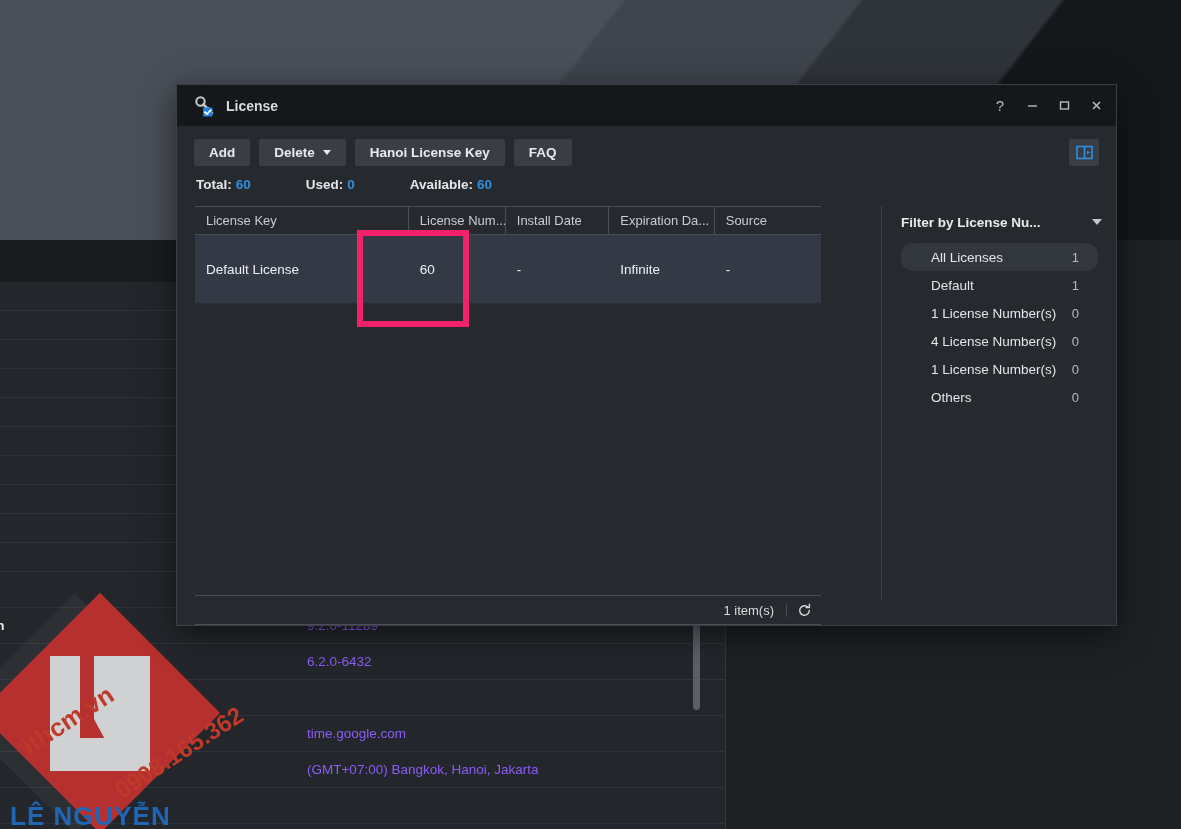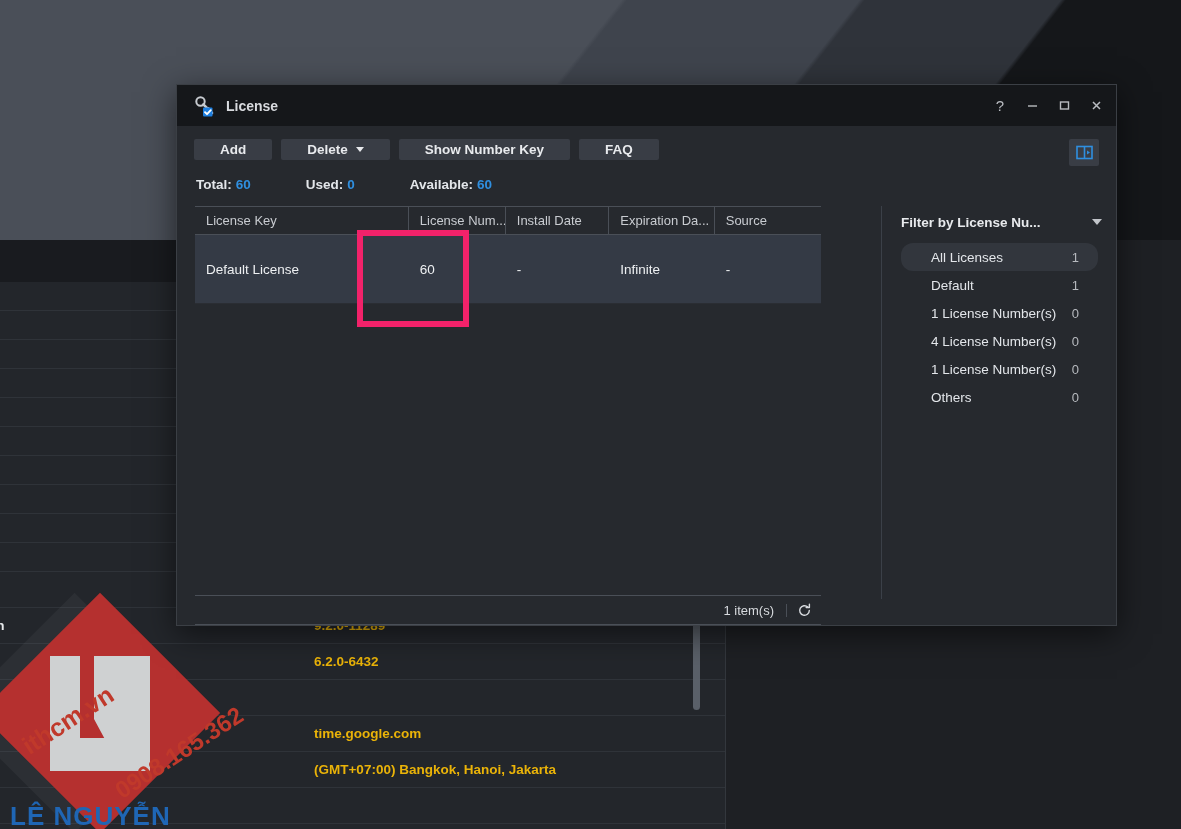--- a/index.html
+++ b/index.html
@@ -35,22 +35,22 @@
     border-bottom: 1px solid #2f3339;
     display: flex; align-items: center;
   }
   .bg-row.tall { height: 36px; }
   .bg-label {
     position: absolute; left: -108px; width: 270px;
     font-size: 13.5px; font-weight: bold; color: #e8eaed;
     white-space: nowrap; text-align: left; padding-left: 0;
   }
   .bg-value {
-    position: absolute; left: 314px;
-    font-size: 13.5px; color: #eab308; white-space: nowrap; font-weight: bold;
+    position: absolute; left: 307px;
+    font-size: 13.5px; color: #8b5cf6; white-space: nowrap;
   }
   #bg-scrollbar {
     position: absolute; right: 25px; top: 10px; width: 7px; height: 460px;
     background: #5a6069; border-radius: 4px;
   }
 
   
   #wm { position: absolute; left: 0px; top: 616px; width: 270px; height: 213px; pointer-events: none; }
   #wm-diamond {
     position: absolute; left: 15px; top: 12px; width: 170px; height: 170px;
@@ -101,21 +101,21 @@
   .win-btn svg { display: block; }
 
   #toolbar {
     padding: 13px 17px 0 17px; display: flex; align-items: flex-start;
     flex: 0 0 auto;
   }
   .tb-btn {
     background: #393d45; color: #e8eaed;
     border: none; border-radius: 2px;
     font-family: inherit; font-size: 13.5px; font-weight: bold;
-    padding: 0 26px; height: 21px; margin-right: 9px;
+    padding: 0 15px; height: 27px; margin-right: 9px;
     display: inline-flex; align-items: center; gap: 8px;
     cursor: pointer;
   }
   .caret {
     width: 0; height: 0; border-left: 4.5px solid transparent;
     border-right: 4.5px solid transparent; border-top: 5px solid #e8eaed;
     display: inline-block;
   }
   #panel-toggle {
     margin-left: auto; width: 30px; height: 27px; border-radius: 2px;
@@ -330,21 +330,21 @@
       </div>
     </div>
   </div>
 
   <div id="toolbar">
     <button class="tb-btn">Add</button>
     <button class="tb-btn">
       <span>Delete</span>
       <span class="caret"></span>
     </button>
-    <button class="tb-btn">Show Number Key</button>
+    <button class="tb-btn">Hanoi License Key</button>
     <button class="tb-btn">FAQ</button>
     <div id="panel-toggle">
       <svg width="17" height="15" viewBox="0 0 17 15">
         <rect x="1" y="1.5" width="15" height="12" fill="none" stroke="#2f8fe0" stroke-width="1.6"></rect>
         <path d="M8.5 1.5 v12" stroke="#2f8fe0" stroke-width="1.6"></path>
         <path d="M11 5.5 l3 2 l-3 2 Z" fill="#2f8fe0"></path>
       </svg>
     </div>
   </div>
 

